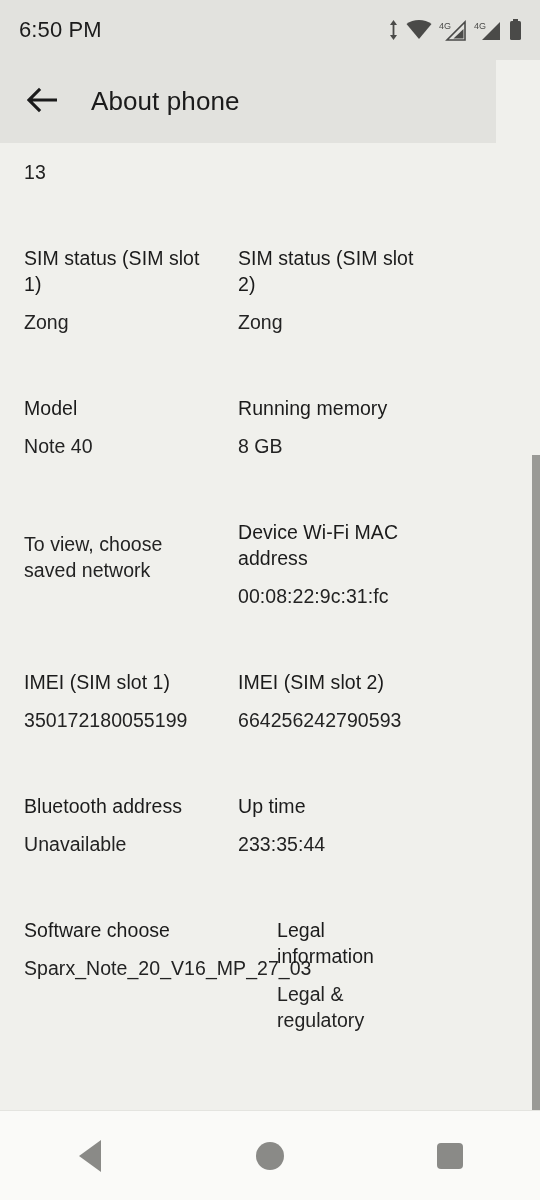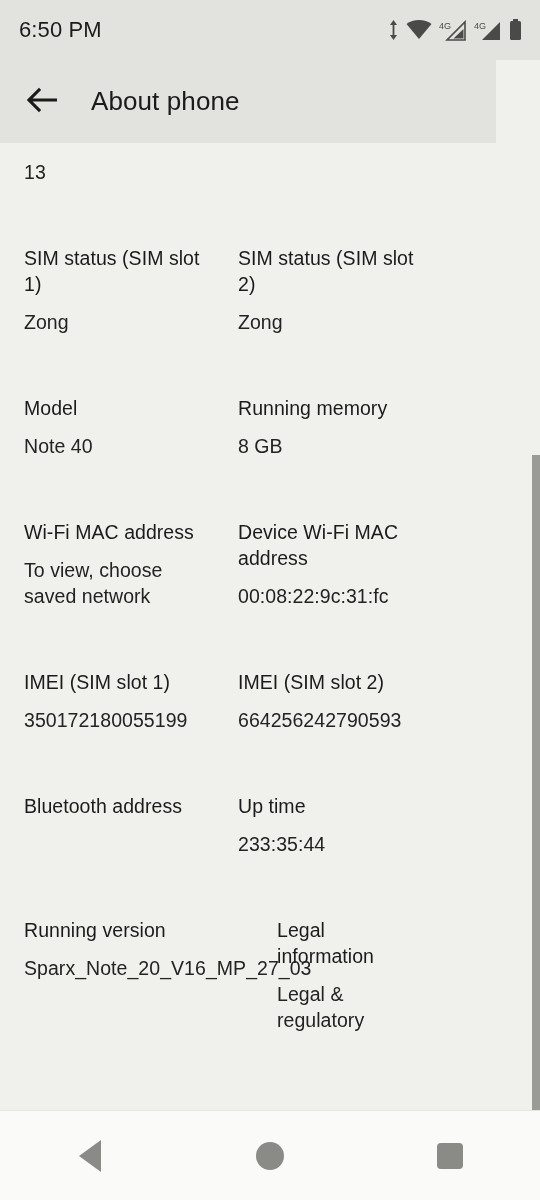--- a/index.html
+++ b/index.html
@@ -263,21 +263,20 @@
         </div>
         <div class="info-cell right">
           <div class="cell-label">Running memory</div>
           <div class="cell-value">8 GB</div>
         </div>
       </div>
       <div class="row-gap-md"></div>
 
       <div class="info-row">
         <div class="info-cell left">
-          <div class="cell-label">Wi-Fi MAC address</div>
           <div class="cell-value wrap">To view, choose saved network</div>
         </div>
         <div class="info-cell right">
           <div class="cell-label wrap">Device Wi-Fi MAC address</div>
           <div class="cell-value">00:08:22:9c:31:fc</div>
         </div>
       </div>
       <div class="row-gap-md"></div>
 
       <div class="info-row">
@@ -288,31 +287,32 @@
         <div class="info-cell right">
           <div class="cell-label">IMEI (SIM slot 2)</div>
           <div class="cell-value">664256242790593</div>
         </div>
       </div>
       <div class="row-gap-md"></div>
 
       <div class="info-row">
         <div class="info-cell left">
           <div class="cell-label">Bluetooth address</div>
+          <div class="cell-value">Unavailable</div>
         </div>
         <div class="info-cell right">
           <div class="cell-label">Up time</div>
           <div class="cell-value">233:35:44</div>
         </div>
       </div>
       <div class="row-gap-md"></div>
 
       <div class="info-row">
         <div class="info-cell left">
-          <div class="cell-label">Running version</div>
+          <div class="cell-label">Software choose</div>
           <div class="cell-value wrap">Sparx_Note_20_V16_MP_27_03</div>
         </div>
         <div class="info-cell right">
           <div class="cell-label">Legal information</div>
           <div class="cell-value">Legal &amp; regulatory</div>
         </div>
       </div>
 
     </div>
 

